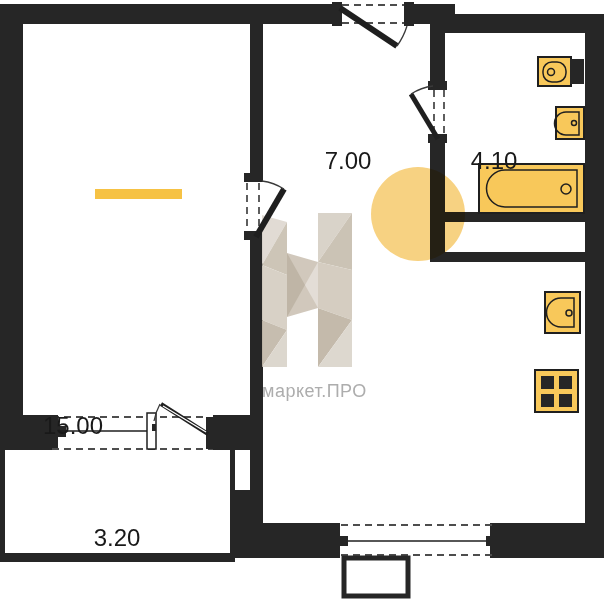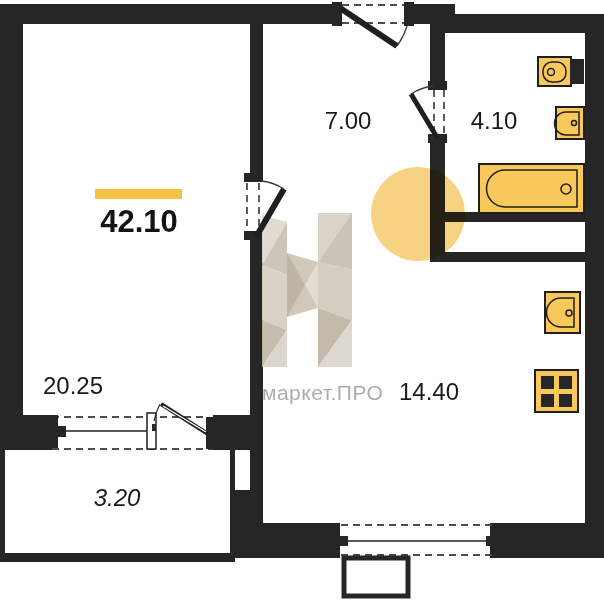--- a/index.html
+++ b/index.html
@@ -12,29 +12,29 @@
   .fixline{fill:none;stroke:var(--line);stroke-width:1.5;}
   .burner{fill:var(--wall);}
   .leaf{stroke:var(--line);fill:none;}
   .arc{stroke:#3a3a3a;stroke-width:1.3;fill:none;}
   .dash{stroke:var(--dash);stroke-width:1.8;fill:none;stroke-dasharray:7 5;}
   .thin{stroke:var(--line);stroke-width:1.5;fill:none;}
   .white-rect{fill:#ffffff;stroke:var(--line);stroke-width:1.5;}
   .wm-circle{fill:var(--wm-circle);mix-blend-mode:multiply;opacity:.9;}
 
   .lbl{position:absolute;color:#191919;font-size:24px;text-align:center;
-       white-space:nowrap;line-height:1;}
+       white-space:nowrap;line-height:1;margin-top:40px;}
   .lbl-total{position:absolute;left:95px;top:206px;width:88px;text-align:center;
        font-size:31px;font-weight:bold;color:#141414;line-height:1;}
   .accent-bar{position:absolute;left:95px;top:189px;width:87px;height:10px;
        background:var(--accent);}
   .wm-pro{position:absolute;left:374px;top:191px;width:100px;text-align:center;
        font-size:44px;font-weight:bold;color:var(--wm-gray);letter-spacing:1px;
        line-height:1;opacity:.9;}
-  .wm-brand{position:absolute;left:262px;top:382px;font-size:21px;
+  .wm-brand{position:absolute;left:262px;top:382px;font-size:18px;
        color:var(--brand-gray);letter-spacing:.5px;line-height:1;}
 </style>
 </head>
 <body>
 
 <div id="stage">
 
   <svg id="plan-svg" width="604" height="600" viewBox="0 0 604 600">
 
     <g>
@@ -159,22 +159,20 @@
       <rect class="burner" x="541" y="376" width="13" height="13"></rect>
       <rect class="burner" x="559" y="376" width="13" height="13"></rect>
       <rect class="burner" x="541" y="394" width="13" height="13"></rect>
       <rect class="burner" x="559" y="394" width="13" height="13"></rect>
     </g>
 
     <circle class="wm-circle" cx="418" cy="214" r="47"></circle>
   </svg>
 
   <div class="accent-bar"></div>
-  <div class="lbl-total">42.10</div>
 
-  <div class="lbl" style="left:40px;top:374px;width:66px;">20.25</div>
-  <div class="lbl" style="left:88px;top:486px;width:58px;font-style:italic;">3.20</div>
+  <div class="lbl" style="left:40px;top:374px;width:66px;">15.00</div>
+  <div class="lbl" style="left:88px;top:486px;width:58px;">3.20</div>
   <div class="lbl" style="left:318px;top:109px;width:60px;">7.00</div>
   <div class="lbl" style="left:466px;top:109px;width:56px;">4.10</div>
-  <div class="lbl" style="left:394px;top:380px;width:70px;">14.40</div>
 
   <div class="wm-brand">маркет.ПРО</div>
 </div>
 
 </body></html>

